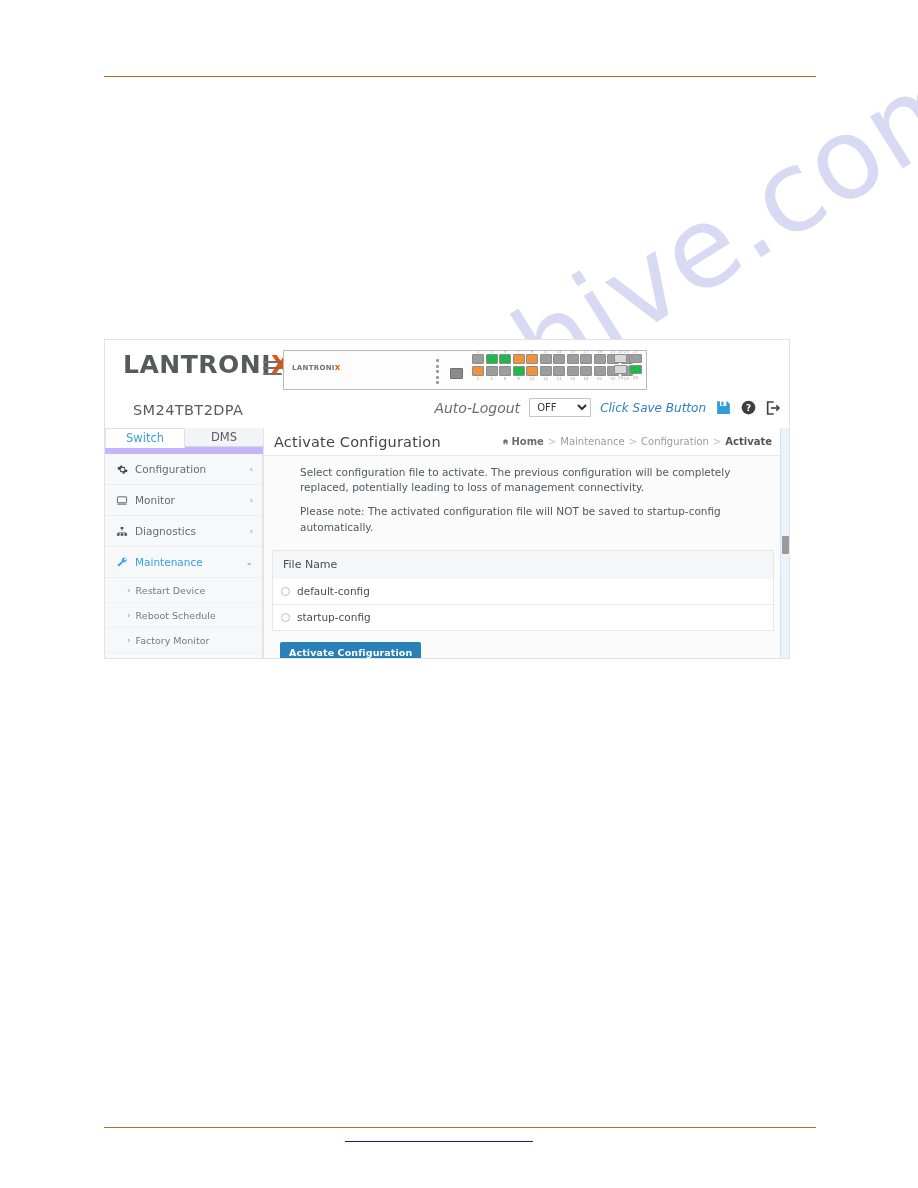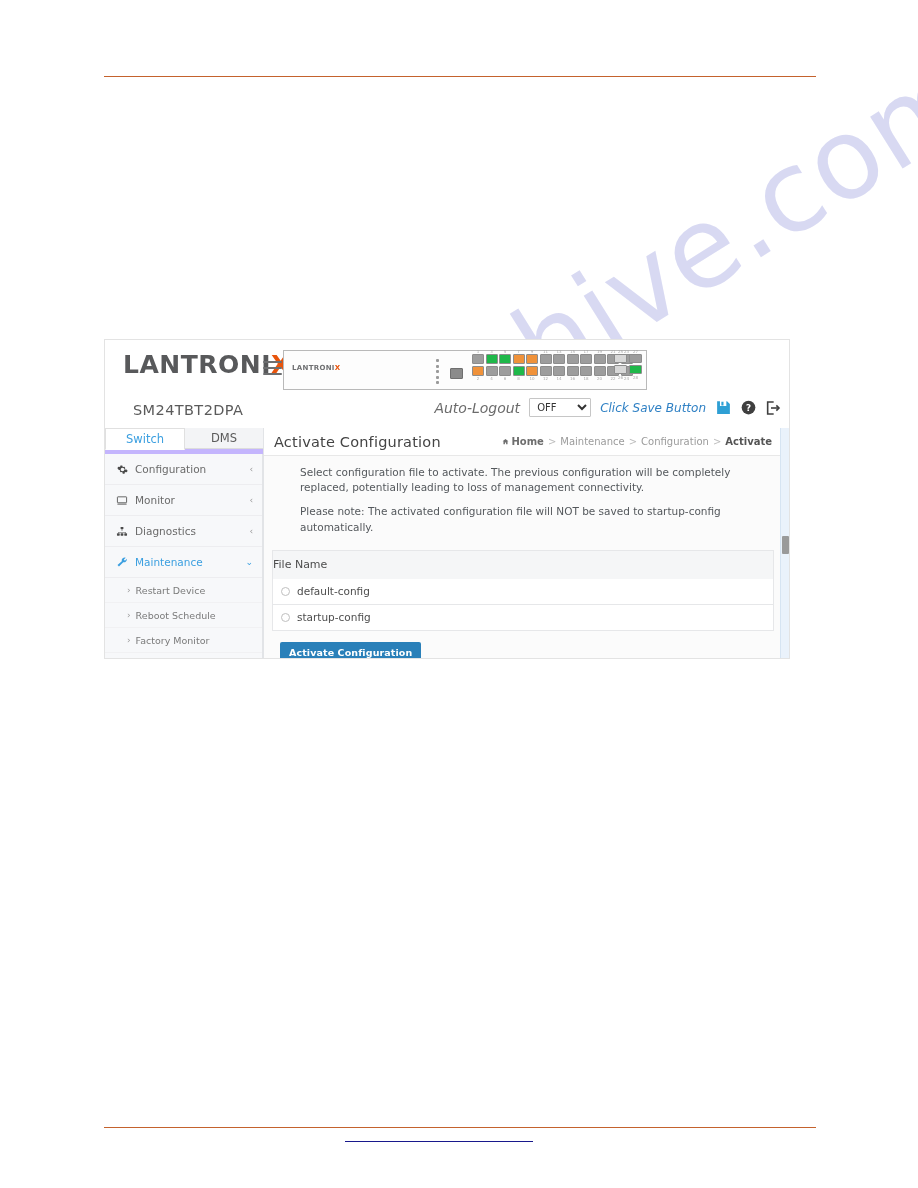--- a/index.html
+++ b/index.html
@@ -131,21 +131,21 @@
   }
   #click-save-text {
     font-family:"DejaVu Sans", sans-serif; font-size:12px;
     font-style:italic; color:#2f80c4; white-space:nowrap;
   }
   .tool-icon { cursor:pointer; display:flex; align-items:center; }
 
   
   #tab-strip {
     position:absolute; left:0; top:88px; width:158px; height:26px;
-    display:flex; border-bottom:5px solid #c4b5fd;
+    display:flex; border-bottom:7px solid #c4b5fd;
   }
   .tab {
     flex:1; display:flex; align-items:center; justify-content:center;
     font-family:"DejaVu Sans", sans-serif; font-size:11.5px; cursor:pointer;
   }
   .tab.active { background:#ffffff; color:#3b9fe0; border-top:1px solid #e0e0e0;
                 border-left:1px solid #e0e0e0; border-right:1px solid #e0e0e0;
                 border-bottom:1px solid #ffffff; margin-bottom:-1px; }
   .tab.inactive { background:#f3f4f6; color:#5a5a5a; border-bottom:1px solid #dcdcdc; }
 
@@ -194,21 +194,21 @@
 
   #desc-area { padding:9px 12px 4px 10px;margin-left:26px; }
   .desc-p {
     font-family:"DejaVu Sans", sans-serif;
     font-size:10.5px; color:#54585c; line-height:1.45; margin:0 0 9px 0;
   }
 
   #file-table { margin:2px 6px 0 8px; }
   #file-table-head {
     height:29px; background:#f5f6f7; border:1px solid #e6e7e9; border-bottom:none;
-    display:flex; align-items:center; padding-left:0;
+    display:flex; align-items:center; padding-left:10px;
     font-family:"DejaVu Sans", sans-serif; font-size:11px; color:#4d4d4d;
   }
   .file-row {
     height:26px; background:#ffffff; border:1px solid #e6e7e9; border-top:none;
     display:flex; align-items:center; padding-left:8px; cursor:pointer;
   }
   .radio {
     width:9px; height:9px; border:1px solid #bfbfbf; border-radius:50%;
     background:#fff; margin-right:7px; flex:none;
   }

